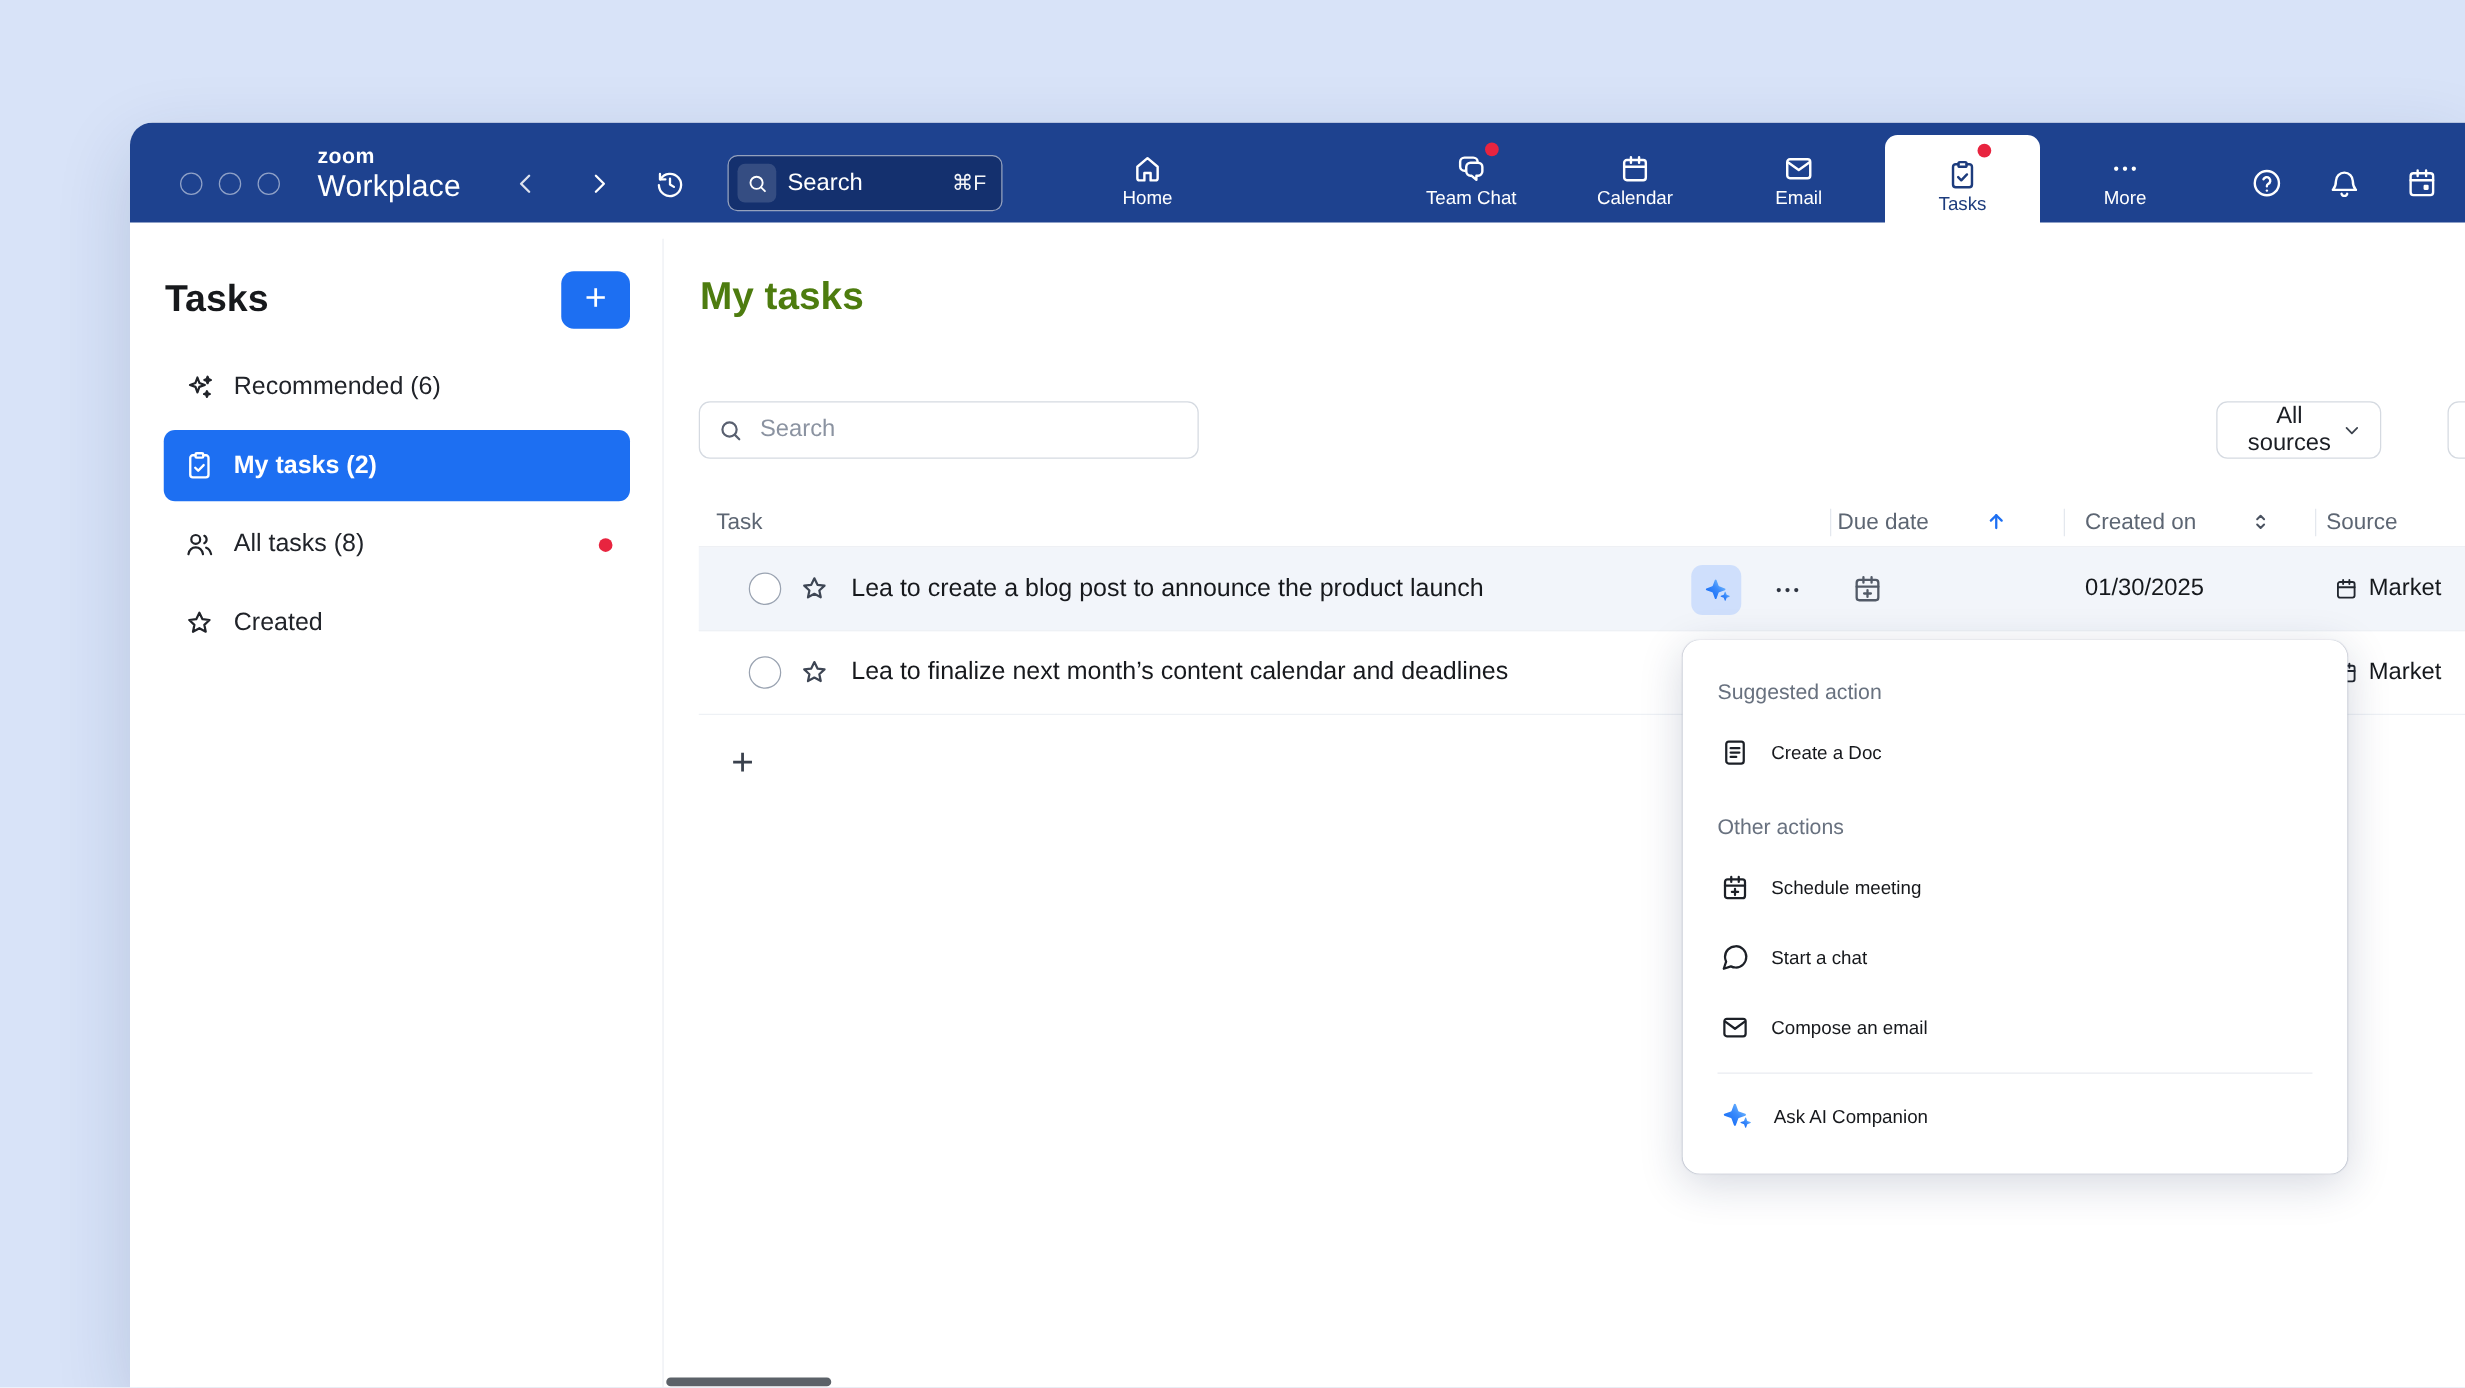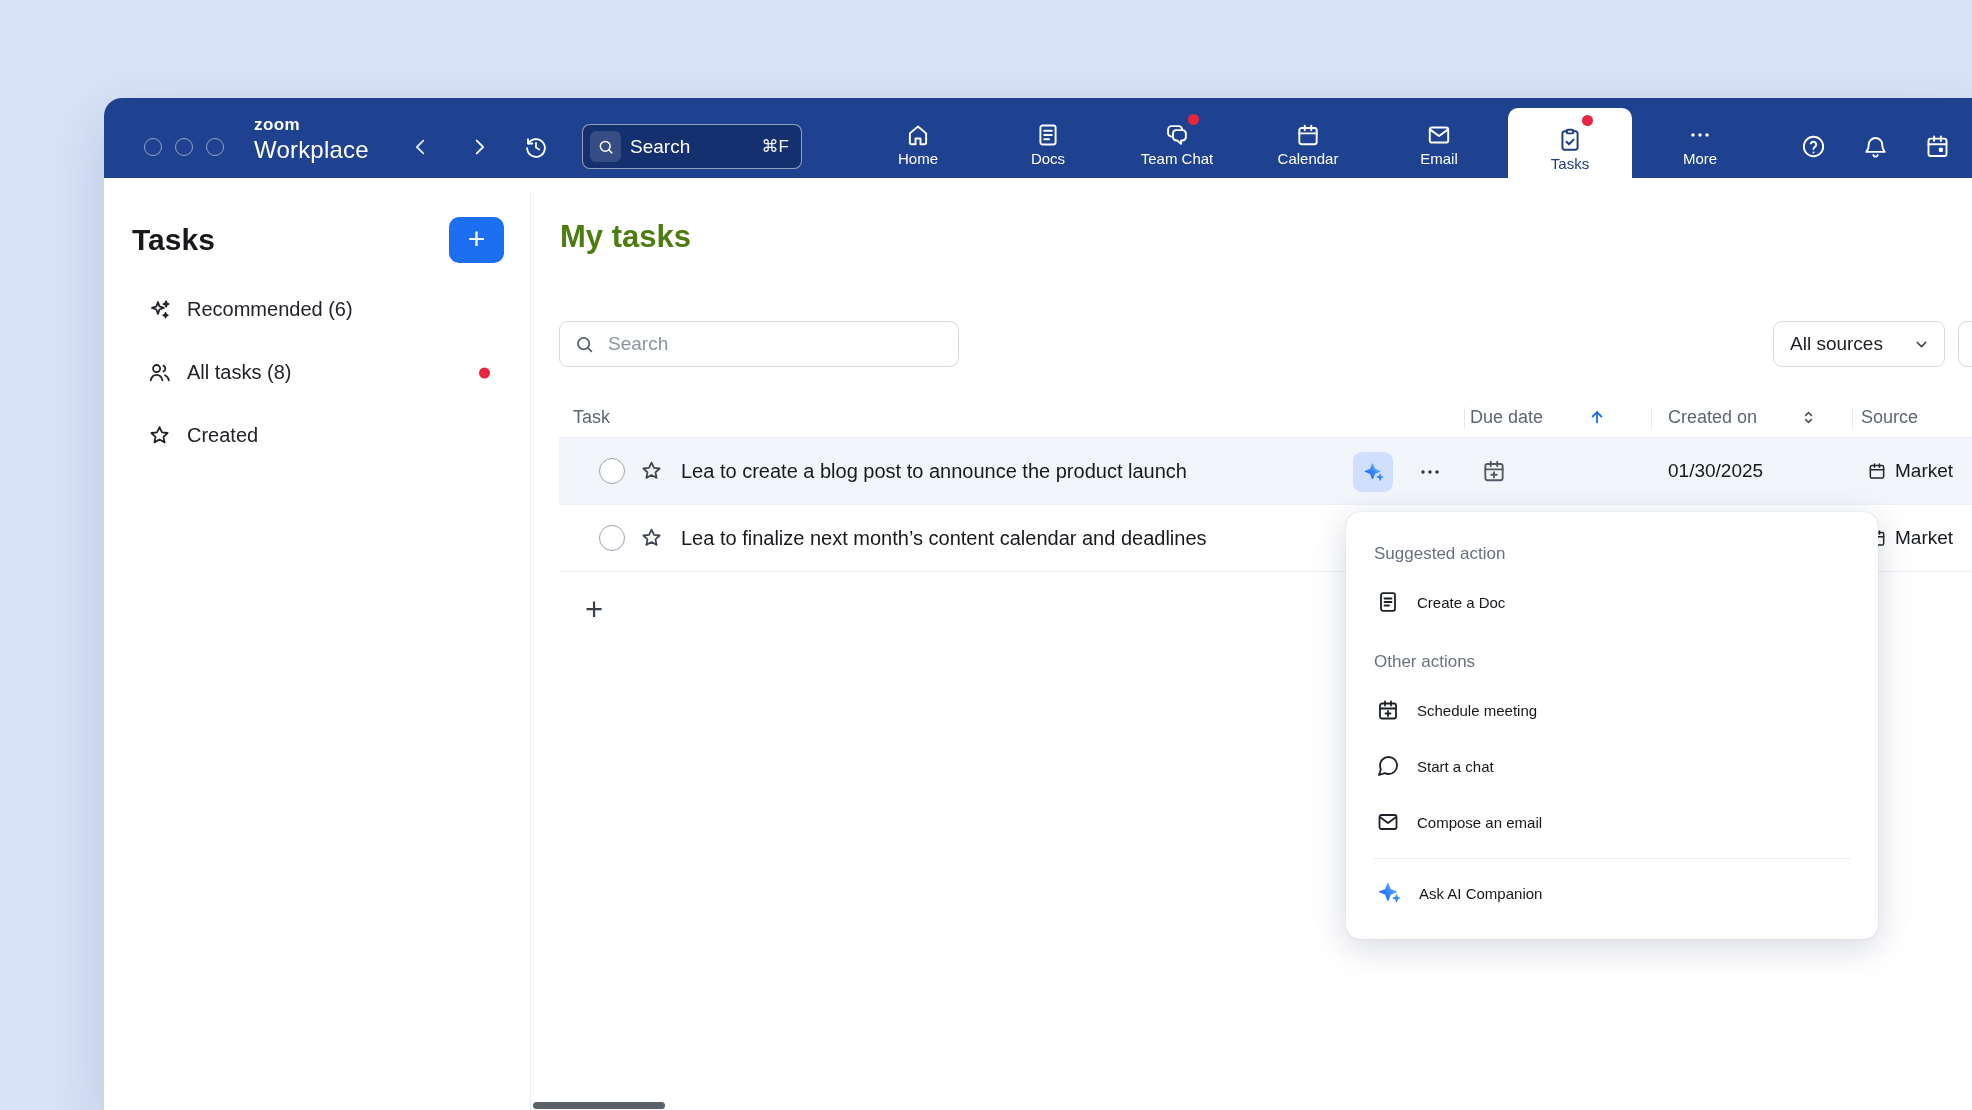--- a/index.html
+++ b/index.html
@@ -70,21 +70,21 @@
     border-radius:50%;background:#e8243f;}
 
   
   .main{position:absolute;top:93px;left:427px;right:0;bottom:0;background:#fff;}
   .main-title{position:absolute;left:29px;top:28px;font-size:31px;font-weight:700;color:#4d7c0f;margin:0;}
   .task-search{position:absolute;left:28px;top:130px;width:400px;height:46px;border:1px solid #d5dae1;
     border-radius:9px;display:flex;align-items:center;gap:11px;padding:0 14px;color:#6a7280;background:#fff;}
   .task-search svg{width:21px;height:21px;color:#596070;flex:none;}
   .task-search input{border:none;outline:none;flex:1;font-size:19px;font-family:inherit;color:#16181c;background:transparent;min-width:0;}
   .task-search input::placeholder{color:#8b93a1;}
-  .sources-btn{position:absolute;left:1242px;top:130px;width:172px;height:46px;border:1px solid #d5dae1;
+  .sources-btn{position:absolute;left:1242px;top:130px;width:132px;height:46px;border:1px solid #d5dae1;
     background:#fff;border-radius:9px;display:flex;align-items:center;justify-content:space-between;
     padding:0 14px 0 16px;font-size:19px;color:#1b1e24;font-family:inherit;cursor:pointer;}
   .sources-btn svg{width:17px;height:17px;color:#3c434e;}
   .sliver-btn{position:absolute;left:1427px;top:130px;width:70px;height:46px;border:1px solid #d5dae1;
     border-radius:9px;background:#fff;cursor:pointer;}
 
   .thead{position:absolute;left:28px;right:0;top:209px;height:38px;border-bottom:1px solid #e9ecf1;
     font-size:18px;color:#5d6673;}
   .th{position:absolute;top:7px;}
   .th-task{left:14px}.th-due{left:911px}.th-created{left:1109px}.th-source{left:1302px}
@@ -200,29 +200,20 @@
 
     <div class="nav-item nav-home">
       <span class="nic">
         <svg viewBox="0 0 24 24" fill="none" stroke="currentColor" stroke-width="1.8" stroke-linejoin="round">
             <path d="M4.5 10.5 12 4.2l7.5 6.3V19a1.6 1.6 0 0 1-1.6 1.6h-3.6v-5.4H9.7v5.4H6.1A1.6 1.6 0 0 1 4.5 19z"></path>
           </svg>
       </span>
       <span class="nlb">Home</span>
     </div>
 
-    <div class="nav-item nav-docs">
-      <span class="nic">
-        <svg viewBox="0 0 24 24" fill="none" stroke="currentColor" stroke-width="1.8" stroke-linecap="round">
-            <rect x="5" y="3.2" width="14" height="17.6" rx="2"></rect>
-            <path d="M8.5 8h7M8.5 12h7M8.5 16h4.5"></path>
-          </svg>
-      </span>
-      <span class="nlb">Docs</span>
-    </div>
 
     <div class="nav-item nav-chat">
       <span class="badge-dot"></span>
       <span class="nic">
         <svg viewBox="0 0 24 24" fill="none" stroke="currentColor" stroke-width="1.8" stroke-linecap="round" stroke-linejoin="round">
             <path d="M8 13.5H7a3.2 3.2 0 0 1-3.2-3.2V7A3.2 3.2 0 0 1 7 3.8h6.5A3.2 3.2 0 0 1 16.7 7"></path>
             <path d="M8.3 10.6A3.2 3.2 0 0 1 11.5 7.5H17a3.2 3.2 0 0 1 3.2 3.2v3.2A3.2 3.2 0 0 1 17 17.1h-1.2v3l-3.7-3h-.6a3.2 3.2 0 0 1-3.2-3.2z"></path>
           </svg>
       </span>
       <span class="nlb">Team Chat</span>
@@ -307,20 +298,30 @@
     <nav class="side-list">
       <div class="side-item">
         <span class="sic">
           <svg viewBox="0 0 24 24" fill="none" stroke="currentColor" stroke-width="1.7" stroke-linejoin="round">
               <path d="M10.5 4.8 12 9l4.2 1.5L12 12l-1.5 4.2L9 12l-4.2-1.5L9 9z"></path>
               <path d="m18.3 4.2.7 1.8 1.8.7-1.8.7-.7 1.8-.7-1.8-1.8-.7 1.8-.7z"></path>
               <path d="m17.8 15.3.6 1.6 1.6.6-1.6.6-.6 1.6-.6-1.6-1.6-.6 1.6-.6z"></path>
             </svg>
         </span>
         <span>Recommended (6)</span>
+      </div>
+      <div class="side-item selected">
+        <span class="sic">
+          <svg viewBox="0 0 24 24" fill="none" stroke="currentColor" stroke-width="1.8" stroke-linecap="round" stroke-linejoin="round">
+              <path d="M9 4H7a2 2 0 0 0-2 2v13a2 2 0 0 0 2 2h10a2 2 0 0 0 2-2V6a2 2 0 0 0-2-2h-2"></path>
+              <rect x="9" y="2.5" width="6" height="3.4" rx="1"></rect>
+              <path d="m8.8 13.6 2.3 2.3 4.2-4.3"></path>
+            </svg>
+        </span>
+        <span>My tasks (2)</span>
       </div>
       <div class="side-item">
         <span class="sic">
           <svg viewBox="0 0 24 24" fill="none" stroke="currentColor" stroke-width="1.7" stroke-linecap="round">
               <circle cx="9.2" cy="8.2" r="3.4"></circle>
               <path d="M3.6 19.5c.7-3.2 2.9-5.2 5.6-5.2s4.9 2 5.6 5.2"></path>
               <path d="M15.8 5.4a3.2 3.2 0 0 1 0 5.7"></path>
               <path d="M17.2 14.6c2 .8 3.3 2.5 3.8 4.9"></path>
             </svg>
         </span>

